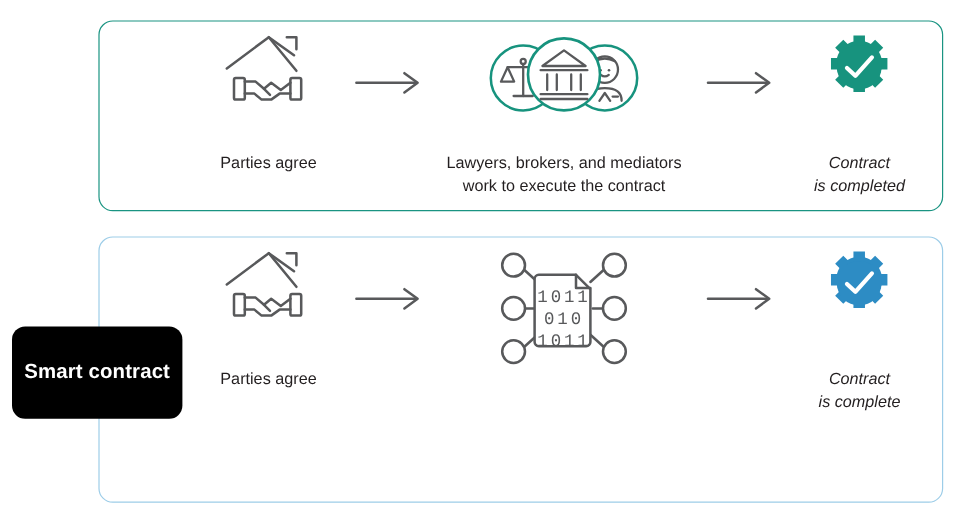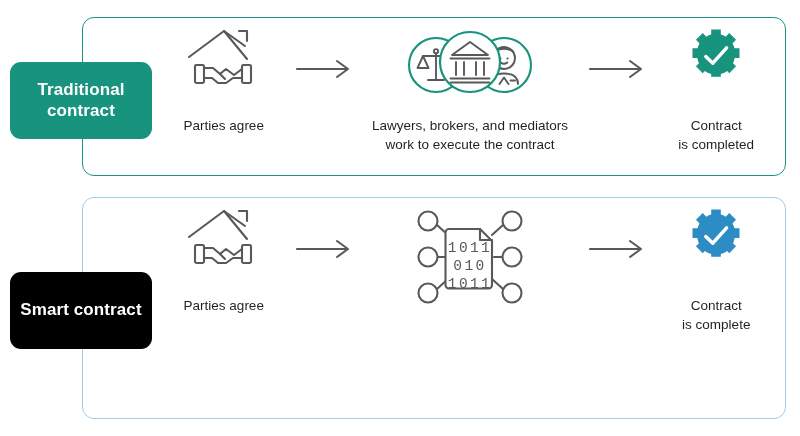--- a/index.html
+++ b/index.html
@@ -86,52 +86,50 @@
     flex-direction: column;
     align-items: center;
   }
   .step .art {
     height: 82px;
     display: flex;
     align-items: flex-start;
     justify-content: center;
   }
   .step .cap {
-    margin-top: 6px;
+    margin-top: 16px;
     font-size: 13.5px;
     color: #231f20;
     text-align: center;
     line-height: 1.42;
     white-space: pre-line;
   }
 
   .step.s-parties  { width: 150px; }
   .step.s-middle   { width: 260px; }
-  .step.s-done     { width: 150px; }
+  .step.s-done     { width: 150px; font-style: italic; }
 
   .arrow {
     width: 72px;
     height: 82px;
     display: flex;
     align-items: center;
     justify-content: center;
     flex: 0 0 auto;
   }
 
   svg { display: block; overflow: visible; }
 </style>
 </head>
 <body>
 
 <div id="stage">
 
   <div class="panel traditional"></div>
 
-  <div class="pill traditional">Traditional
-contract</div>
 
   <div class="flow traditional">
 
     <div class="step s-parties">
       <div class="art">
         <svg width="78" height="62" viewBox="0 0 78 62" fill="none" stroke="#58595b" stroke-width="2.1" stroke-linecap="round" stroke-linejoin="round">
           <path d="M4 29 L39 3 L60 18"></path>
           <path d="M62 31 L39 3"></path>
           <path d="M54 3 L62 3 L62 13"></path>
           <rect x="10" y="37" width="9" height="18" rx="1.4"></rect>

